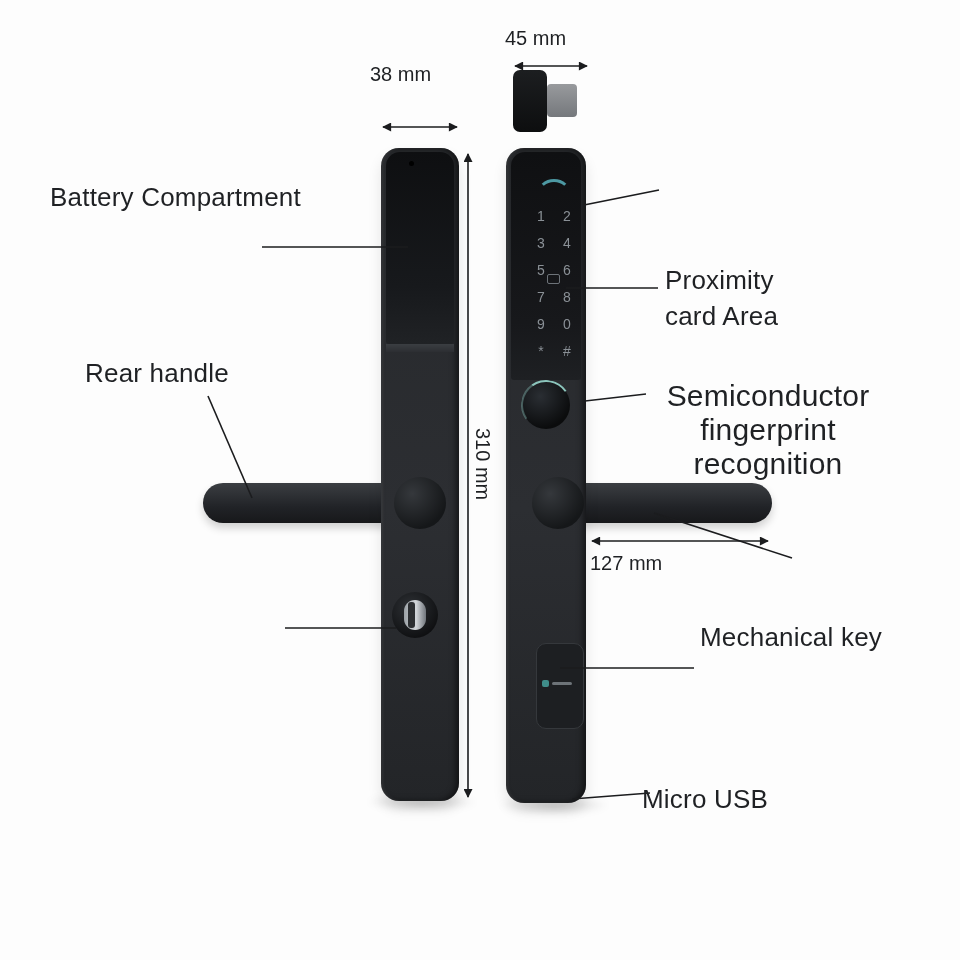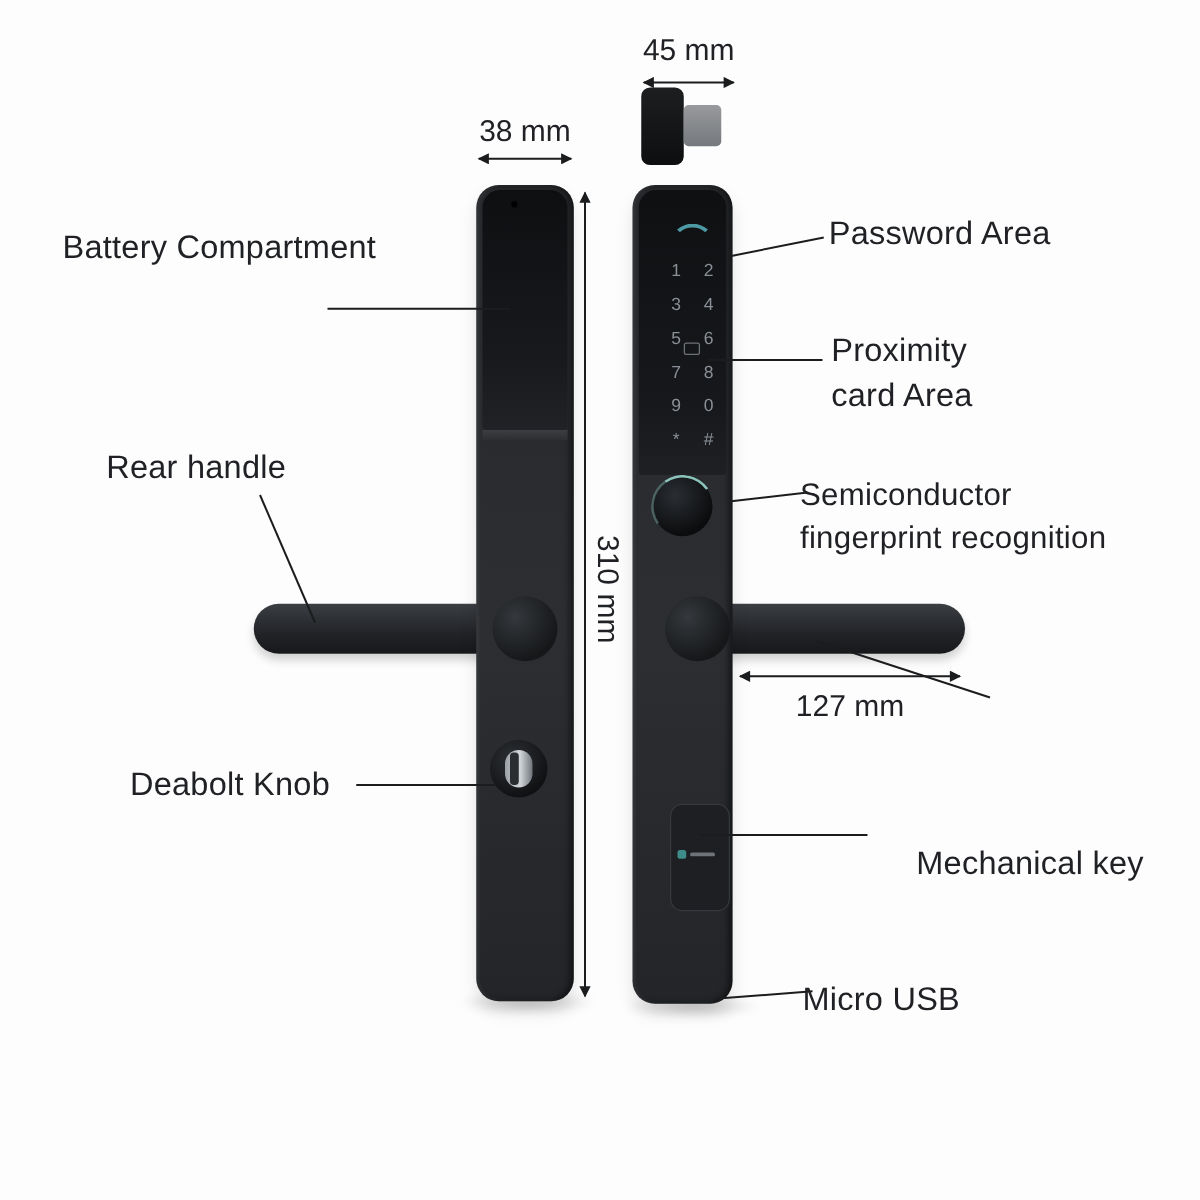--- a/index.html
+++ b/index.html
@@ -2,34 +2,34 @@
 <html><head>
 <meta charset="utf-8">
 <style>
   * { margin:0; padding:0; box-sizing:border-box; }
   html,body { width:960px; height:960px; }
   body { font-family:"Liberation Sans", sans-serif; background:#ffffff; }
   #stage { position:relative; width:960px; height:960px; background:#fdfdfd; overflow:hidden; }
 
   
   .label { position:absolute; color:#1f2124; font-size:26px; letter-spacing:.2px; white-space:nowrap; }
-  .dim   { position:absolute; color:#1f2124; font-size:24px; text-align:center; white-space:nowrap; }
+  .dim   { position:absolute; color:#1f2124; font-size:20px; white-space:nowrap; }
   .two-line { white-space:normal; line-height:36px; }
 
   #lbl-battery     { left:50px;  top:182px; }
   #lbl-rear-handle { left:85px;  top:358px; }
   #lbl-deadbolt    { left:104px; top:612px; }
   #lbl-password    { left:663px; top:171px; }
   #lbl-proximity   { left:665px; top:262px; }
-  #lbl-fingerprint { left:640px; top:379px; width:256px; text-align:left; font-size:25px; line-height:34px; }
+  #lbl-fingerprint { left:640px; top:379px; width:256px; text-align:center; font-size:30px; line-height:34px; }
   #lbl-front-handle{ left:728px; top:556px; }
-  #lbl-mech-key    { left:700px; top:675px;margin-left:33px; }
+  #lbl-mech-key    { left:700px; top:622px; }
   #lbl-micro-usb   { left:642px; top:780px; width:256px; text-align:left; line-height:38px; }
 
-  #dim-38  { left:370px; top:92px;  width:100px; }
+  #dim-38  { left:370px; top:63px;  width:100px; }
   #dim-45  { left:505px; top:27px;  width:92px;  }
   #dim-127 { left:590px; top:552px; width:180px; }
   #dim-310 { left:471px; top:428px; writing-mode:vertical-rl; }
 
   
   .shadow { position:absolute; border-radius:50%; background:radial-gradient(ellipse at center, rgba(0,0,0,.20), rgba(0,0,0,0) 70%); filter:blur(3px); }
   #shadow-left  { left:366px; top:792px; width:112px; height:20px; }
   #shadow-right { left:498px; top:795px; width:112px; height:20px; }
 
   .lock-body { position:absolute; width:78px; height:653px; border-radius:18px;
@@ -165,22 +165,20 @@
       <line x1="566" y1="288" x2="658" y2="288"></line>
       <line x1="585" y1="401" x2="646" y2="394"></line>
       <line x1="654" y1="513" x2="792" y2="558"></line>
       <line x1="560" y1="668" x2="694" y2="668"></line>
       <line x1="572" y1="799" x2="650" y2="793"></line>
     </g>
   </svg>
 
   <div class="label" id="lbl-rear-handle">Rear handle</div>
   <div class="label" id="lbl-battery">Battery Compartment</div>
-  <div class="label" id="lbl-deadbolt">Deabolt Knob</div>
-  <div class="label" id="lbl-password">Password Area</div>
 
   <div class="label two-line" id="lbl-proximity">
     <div>Proximity</div>
     <div>card Area</div>
   </div>
 
   <div class="label two-line" id="lbl-fingerprint">
     <div>Semiconductor</div>
     <div>fingerprint recognition</div>
   </div>

